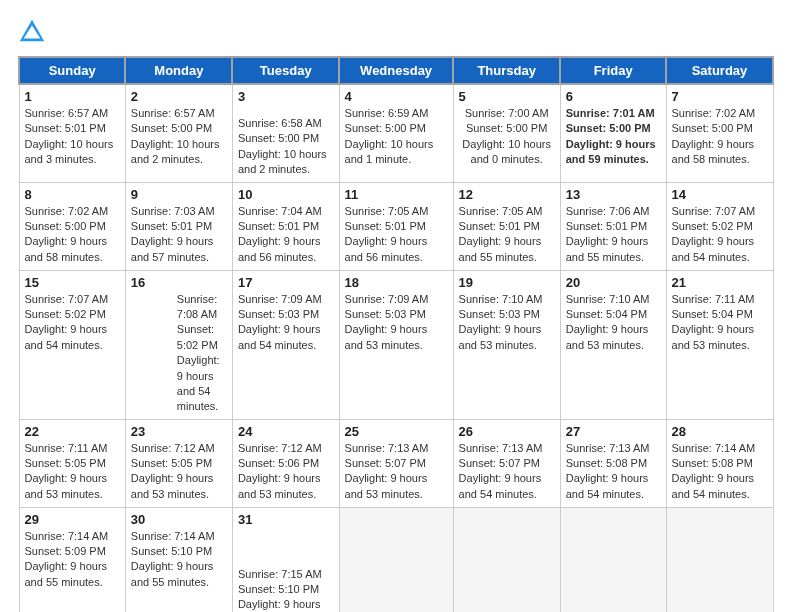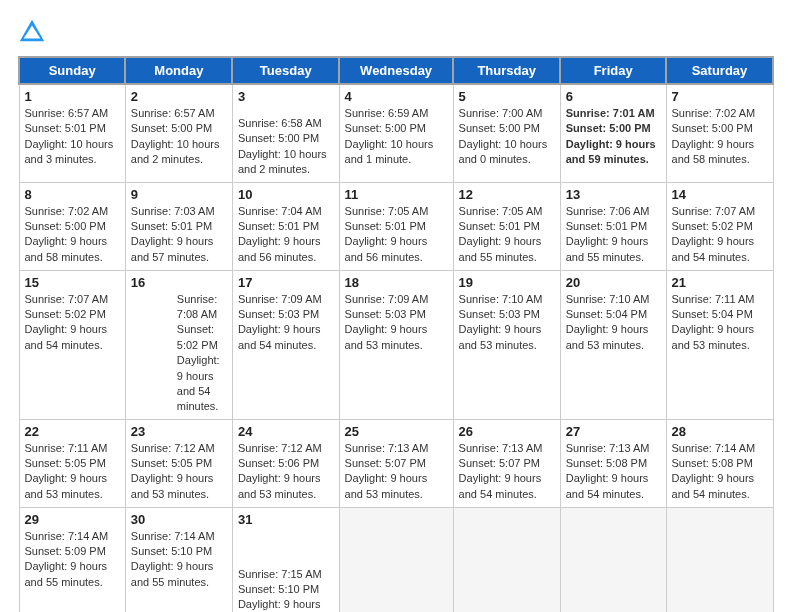--- a/index.html
+++ b/index.html
@@ -161,21 +161,21 @@
           </td>
           <td>
             <span class="day-num">4</span>
             <div class="day-info" style="white-space: pre-line;">Sunrise: 6:59 AM
 Sunset: 5:00 PM
 Daylight: 10 hours
 and 1 minute.</div>
           </td>
           <td>
             <span class="day-num">5</span>
-            <div class="day-info" style="white-space: pre-line;">Sunrise: 7:00 AM
+            <div class="day-info" style="white-space: pre-line; text-align: center;">Sunrise: 7:00 AM
 Sunset: 5:00 PM
 Daylight: 10 hours
 and 0 minutes.</div>
           </td>
           <td>
             <span class="day-num">6</span>
             <div class="day-info" style="white-space: pre-line; font-weight: bold;">Sunrise: 7:01 AM
 Sunset: 5:00 PM
 Daylight: 9 hours
 and 59 minutes.</div>

